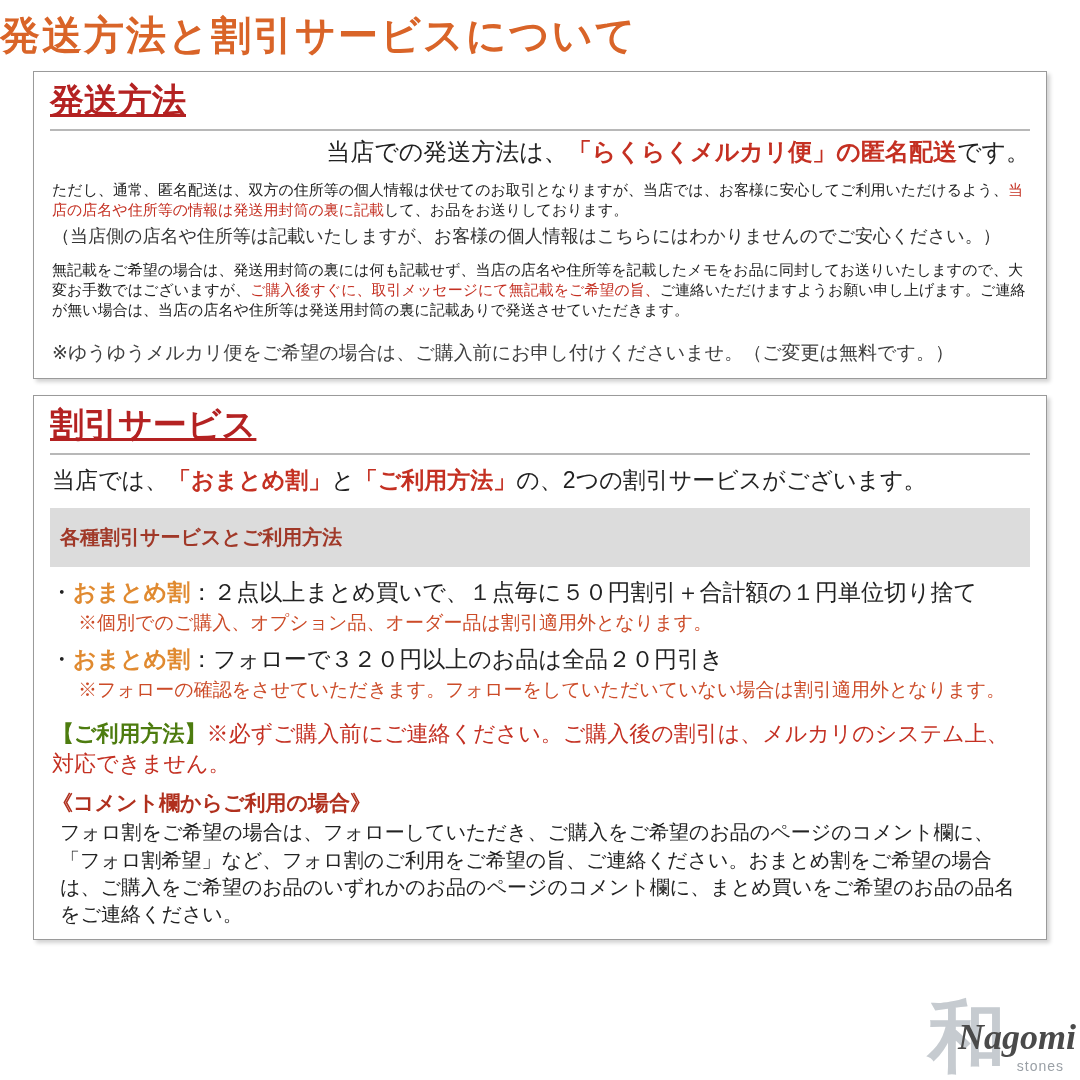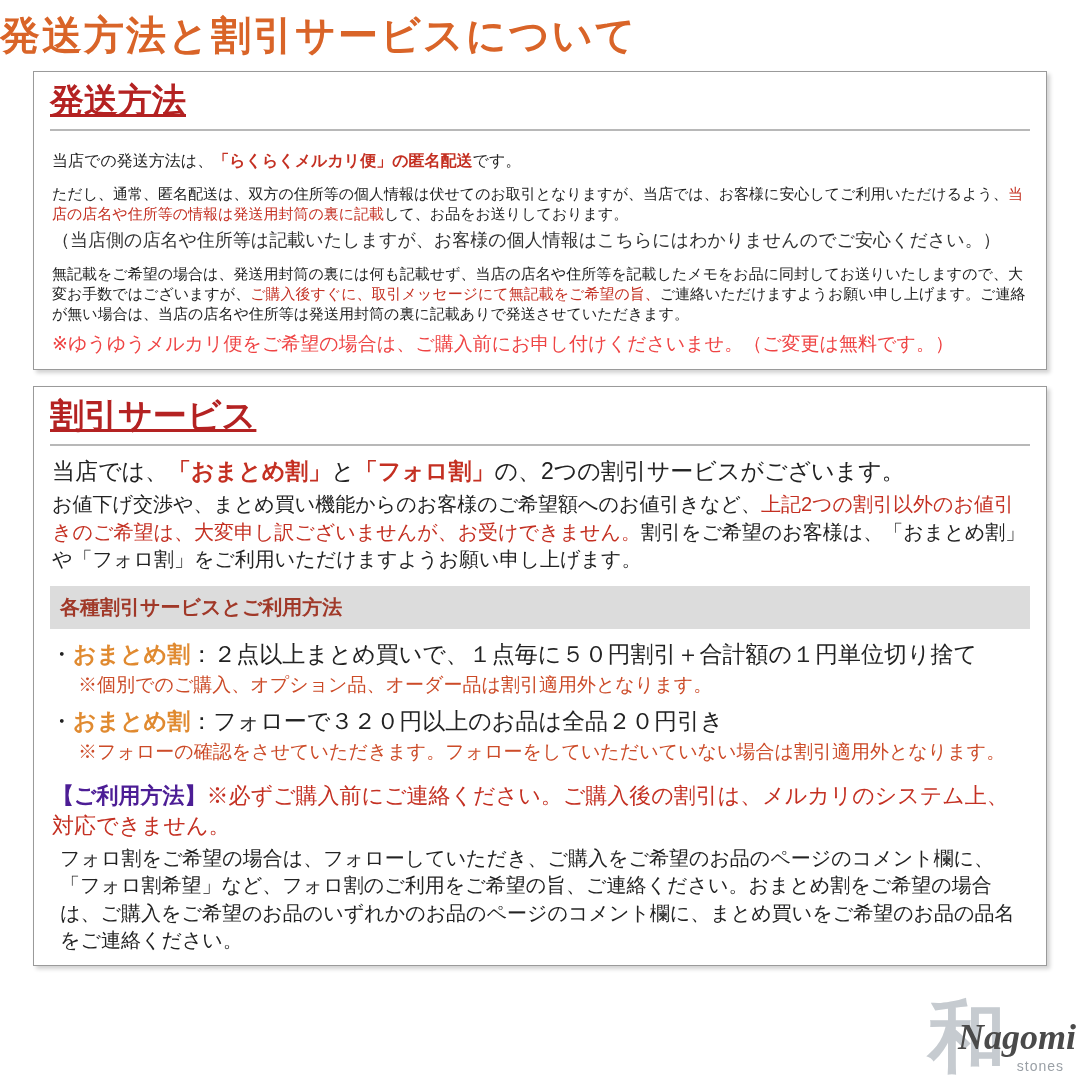--- a/index.html
+++ b/index.html
@@ -28,44 +28,44 @@
   .section-heading{
     font-family:"Liberation Serif","DejaVu Serif",serif;
     font-size:34px;font-weight:700;color:#B42222;
     margin:4px 0 0 0;padding:0 0 5px 0;
     border-bottom:2px solid #b8b8b8;
     text-decoration:underline;
   }
   .red{color:#C43022;}
   .red-b{color:#C43022;font-weight:700;}
   .orange-label{color:#E08A30;font-weight:700;}
-  .p-lead{font-size:16px;margin:20px 0 2px 2px;}
+  .p-lead{font-size:24px;margin:5px 0 2px 2px;text-align:right;}
   .p-body{font-size:15px;line-height:1.35;margin:12px 0 0 2px;}
   .p-note-sm{font-size:18px;margin:3px 0 12px 2px;color:#333;}
-  .p-warn{font-size:19px;color:#ef4444;margin:7px 0 2px 2px;}
+  .p-warn{font-size:19px;color:#404040;margin:20px 0 2px 2px;}
   .d-lead{font-size:23px;margin:10px 0 2px 2px;}
   .d-body{font-size:20px;line-height:1.38;margin:4px 0 0 2px;}
   .gray-bar{
     background:#DCDCDC;color:#A03828;
     font-size:20px;font-weight:600;
-    padding:8px 10px;margin:12px 0 10px 0;
+    padding:16px 10px;margin:12px 0 10px 0;
   }
   .bullet-line{
     font-family:Liberation Sans, sans-serif;
     font-size:23px;margin:6px 0 0 0;
   }
   .bullet-note{
     font-family:"Liberation Serif","DejaVu Serif",serif;
     font-size:19px;color:#CC4B28;margin:2px 0 8px 28px;
   }
   .usage-line{
     font-family:"Liberation Serif","DejaVu Serif",serif;
     font-size:22px;margin:16px 0 4px 2px;
   }
-  .usage-label{font-weight:700;color:#4c1d95;}
+  .usage-label{font-weight:700;color:#4d7c0f;}
   .sub-heading{
     font-size:21px;font-weight:700;color:#B0301E;
     margin:10px 0 2px 2px;
   }
   .sub-body{font-size:20px;line-height:1.37;margin:2px 0 0 10px;}
   .logo{
     position:absolute;right:12px;bottom:4px;
     width:140px;height:76px;
   }
   .logo-kanji{
@@ -93,32 +93,32 @@
   <h2 class="section-heading">発送方法</h2>
   <p class="p-lead"><span>当店での発送方法は、</span><span class="red-b">「らくらくメルカリ便」の匿名配送</span><span>です。</span></p>
   <p class="p-body"><span>ただし、通常、匿名配送は、双方の住所等の個人情報は伏せてのお取引となりますが、当店では、お客様に安心してご利用いただけるよう、</span><span class="red">当店の店名や住所等の情報は発送用封筒の裏に記載</span><span>して、お品をお送りしております。</span></p>
   <p class="p-note-sm">（当店側の店名や住所等は記載いたしますが、お客様の個人情報はこちらにはわかりませんのでご安心ください。）</p>
   <p class="p-body"><span>無記載をご希望の場合は、発送用封筒の裏には何も記載せず、当店の店名や住所等を記載したメモをお品に同封してお送りいたしますので、大変お手数ではございますが、</span><span class="red">ご購入後すぐに、取引メッセージにて無記載をご希望の旨、</span><span>ご連絡いただけますようお願い申し上げます。ご連絡が無い場合は、当店の店名や住所等は発送用封筒の裏に記載ありで発送させていただきます。</span></p>
   <p class="p-warn">※ゆうゆうメルカリ便をご希望の場合は、ご購入前にお申し付けくださいませ。（ご変更は無料です。）</p>
 </section>
 
 <section class="panel">
   <h2 class="section-heading">割引サービス</h2>
-  <p class="d-lead"><span>当店では、</span><span class="red-b">「おまとめ割」</span><span>と</span><span class="red-b">「フォロ割」</span><span>の、2つの割引サービスがございます。</span></p>
-  <p class="d-body"><span>お値下げ交渉や、まとめ買い機能からのお客様のご希望額へのお値引きなど、</span><span class="red">上記2つの割引以外のお値引きのご希望は、大変申し訳ございませんが、お受けできません。</span><span>割引をご希望のお客様は、「おまとめ割」や「フォロ割」をご利用いただけますようお願い申し上げます。</span></p>
+  <p class="d-lead"><span>当店では、</span><span class="red-b">「おまとめ割」</span><span>と</span><span class="red-b">「ご利用方法」</span><span>の、2つの割引サービスがございます。</span></p>
 
   <div class="gray-bar">各種割引サービスとご利用方法</div>
 
   <p class="bullet-line"><span>・</span><span class="orange-label">おまとめ割</span><span>：２点以上まとめ買いで、１点毎に５０円割引＋合計額の１円単位切り捨て</span></p>
   <p class="bullet-note">※個別でのご購入、オプション品、オーダー品は割引適用外となります。</p>
   <p class="bullet-line"><span>・</span><span class="orange-label">おまとめ割</span><span>：フォローで３２０円以上のお品は全品２０円引き</span></p>
   <p class="bullet-note">※フォローの確認をさせていただきます。フォローをしていただいていない場合は割引適用外となります。</p>
 
   <p class="usage-line"><span class="usage-label">【ご利用方法】</span><span class="red">※必ずご購入前にご連絡ください。ご購入後の割引は、メルカリのシステム上、対応できません。</span></p>
 
+  <p class="sub-heading">《コメント欄からご利用の場合》</p>
   <p class="sub-body">フォロ割をご希望の場合は、フォローしていただき、ご購入をご希望のお品のページのコメント欄に、「フォロ割希望」など、フォロ割のご利用をご希望の旨、ご連絡ください。おまとめ割をご希望の場合は、ご購入をご希望のお品のいずれかのお品のページのコメント欄に、まとめ買いをご希望のお品の品名をご連絡ください。</p>
 
 </section>
 
 <div class="logo">
   <span class="logo-kanji">和</span>
   <span class="logo-name">Nagomi</span>
   <span class="logo-sub">stones</span>
 </div>
 

